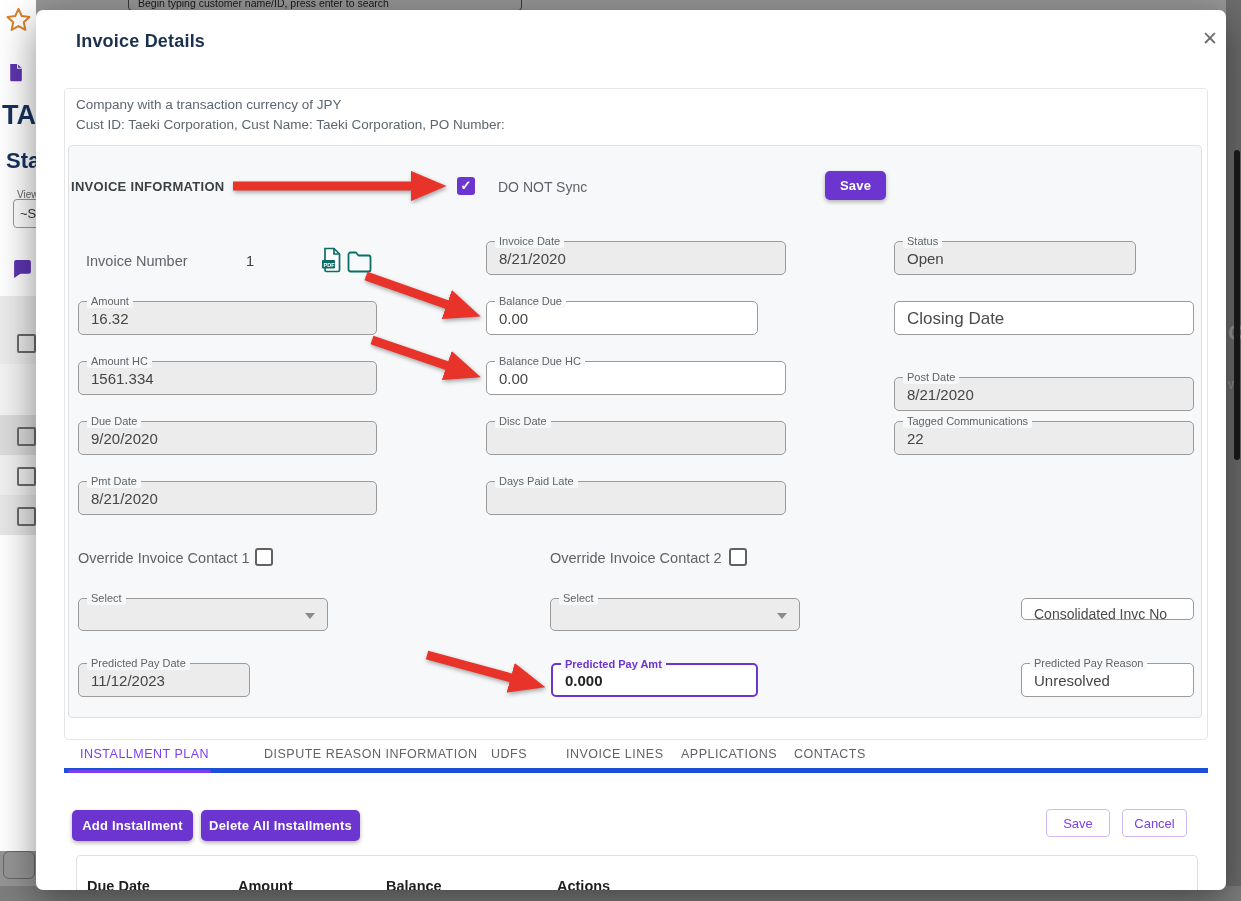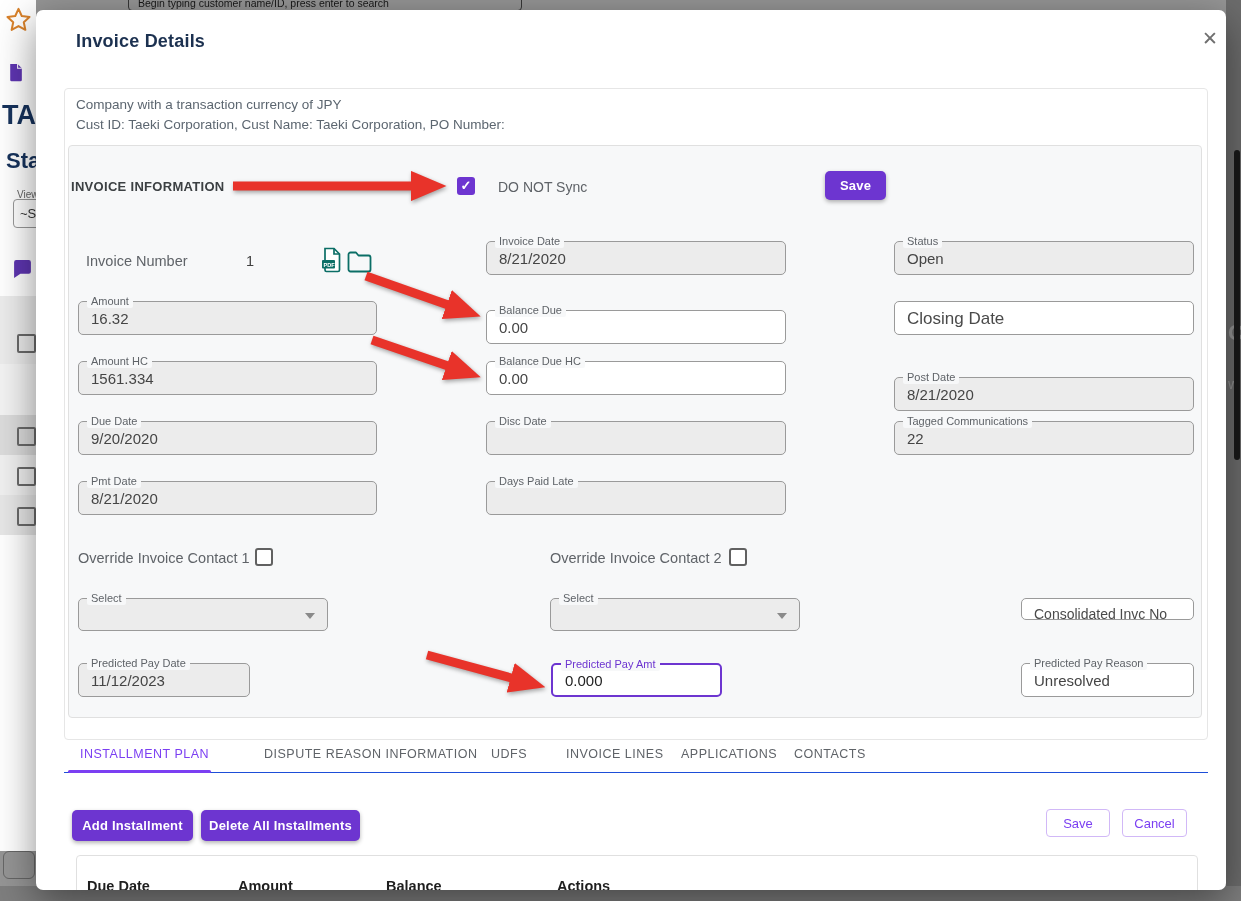--- a/index.html
+++ b/index.html
@@ -65,21 +65,21 @@
   .flbl{position:absolute;top:-7px;left:8px;font-size:11px;line-height:13px;color:#5f6368;background:#f7f8f9;
         padding:0 4px;white-space:nowrap;border-radius:2px;}
   .fld.focus .flbl{color:#6d35d0;}
   .fval{position:absolute;left:12px;top:8px;font-size:15px;color:#454545;white-space:nowrap;}
   .pfld{position:absolute;height:34px;border:1px solid #9a9a9a;border-radius:5px;box-sizing:border-box;background:#fff;}
   .pfld .fval{top:7px;color:#4a4a4a;font-size:17px;}
   .caret{position:absolute;right:12px;top:14px;width:0;height:0;border-left:5px solid transparent;
          border-right:5px solid transparent;border-top:6px solid #8a8a8a;}
 
   
-  .tabs{position:absolute;left:28px;top:726px;width:1144px;height:37px;border-bottom:1px solid #1d4ed8;box-sizing:border-box;}
+  .tabs{position:absolute;left:28px;top:726px;width:1144px;height:37px;border-bottom:5px solid #1d4ed8;box-sizing:border-box;}
   .tab{position:absolute;top:0;height:36px;line-height:36px;font-size:12.5px;font-weight:500;letter-spacing:.5px;
        color:#5f6368;cursor:pointer;white-space:nowrap;}
   .tab.active{color:#7b3ff2;}
   .tab-underline{position:absolute;left:0;top:34px;width:143px;height:3px;background:#7b3ff2;border-radius:2px;}
 
   
   .table-box{position:absolute;left:40px;top:845px;width:1122px;height:100px;border:1px solid #e0e0e0;border-radius:4px;box-sizing:border-box;}
   .th{position:absolute;top:22px;font-size:14.5px;font-weight:700;color:#1f1f1f;}
 
   .arrows{position:absolute;inset:0;z-index:50;pointer-events:none;filter:drop-shadow(1px 2px 2px rgba(0,0,0,.35));}
@@ -154,30 +154,30 @@
       <text x="2.6" y="19.6" font-size="5.6" font-weight="bold" fill="#fff" font-family="Liberation Sans, sans-serif">PDF</text>
     </svg>
     <svg class="doc-icon" style="left:310px;top:240px;" width="27" height="23" viewBox="0 0 27 23">
       <path d="M2.5 19.5 V4.5 a2 2 0 0 1 2 -2 h5.5 l2.5 3 h10 a2 2 0 0 1 2 2 v12 a2 2 0 0 1 -2 2 h-18 a2 2 0 0 1 -2 -2 z" fill="none" stroke="#0b6e66" stroke-width="1.8" stroke-linejoin="round"></path>
     </svg>
 
     <div class="fld" style="left:450px;top:231px;width:300px;">
       <span class="flbl">Invoice Date</span>
       <span class="fval">8/21/2020</span>
     </div>
-    <div class="fld" style="left:858px;top:231px;width:300px;">
+    <div class="fld" style="left:858px;top:231px;width:242px;">
       <span class="flbl">Status</span>
       <span class="fval">Open</span>
     </div>
 
     <div class="fld" style="left:42px;top:291px;width:299px;">
       <span class="flbl">Amount</span>
       <span class="fval">16.32</span>
     </div>
-    <div class="fld white" style="left:450px;top:291px;width:300px;margin-top:9px;">
+    <div class="fld white" style="left:450px;top:291px;width:272px;">
       <span class="flbl">Balance Due</span>
       <span class="fval">0.00</span>
     </div>
     <div class="pfld" style="left:858px;top:291px;width:300px;">
       <span class="fval">Closing Date</span>
     </div>
 
     <div class="fld" style="left:42px;top:351px;width:299px;">
       <span class="flbl">Amount HC</span>
       <span class="fval">1561.334</span>
@@ -227,21 +227,21 @@
       <span class="caret"></span>
     </div>
     <div class="pfld" style="left:985px;top:588px;width:173px;height:22px;">
       <span class="fval" style="font-size:14px;">Consolidated Invc No</span>
     </div>
 
     <div class="fld" style="left:42px;top:653px;width:172px;">
       <span class="flbl">Predicted Pay Date</span>
       <span class="fval">11/12/2023</span>
     </div>
-    <div class="fld focus" style="left:515px;top:653px;width:171px;">
+    <div class="fld focus" style="left:515px;top:653px;width:207px;font-weight:bold;">
       <span class="flbl">Predicted Pay Amt</span>
       <span class="fval" style="top:7px;color:#222;">0.000</span>
     </div>
     <div class="fld white" style="left:985px;top:653px;width:173px;">
       <span class="flbl">Predicted Pay Reason</span>
       <span class="fval">Unresolved</span>
     </div>
 
     <div class="tabs">
       <span class="tab active" style="left:16px;">INSTALLMENT PLAN</span>

